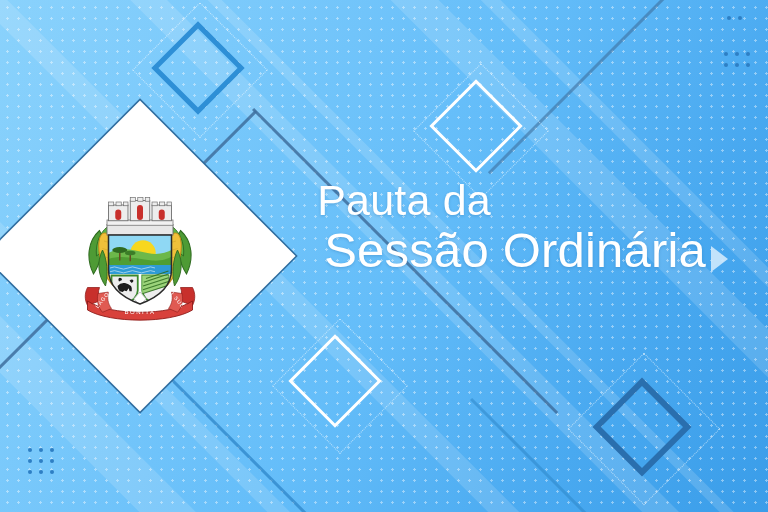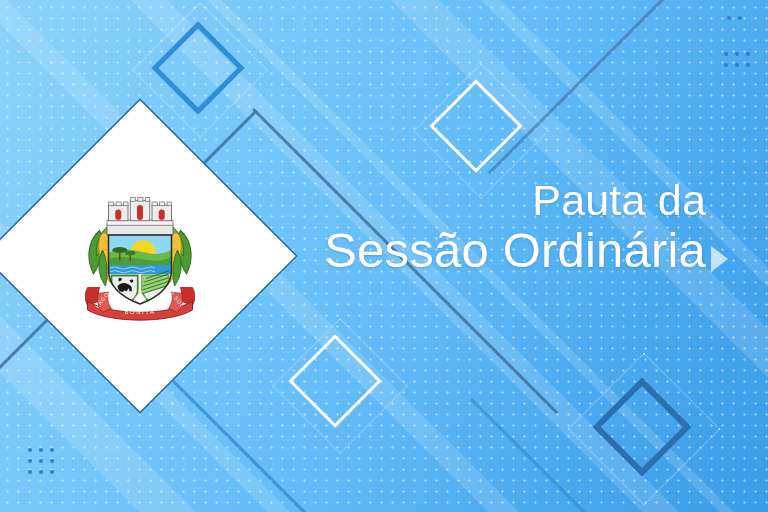--- a/index.html
+++ b/index.html
@@ -66,25 +66,25 @@
     background:#fff; transform:rotate(45deg);
     box-shadow:0 0 0 1.5px #2E6C9E;
   }
   .emblem-wrap{
     position:absolute; left:30px; top:146px; width:220px; height:220px;
     display:flex; align-items:center; justify-content:center;
   }
   .coat{ width:150px; height:150px; }
   
   .title-block{
-    position:absolute; right:62px; top:178px; text-align:right;
+    position:absolute; right:62px; top:178px; 
     color:#fff; text-shadow:0 1px 3px rgba(20,80,140,.25);
   }
   .line1{ font-size:43px; font-weight:400; line-height:1.05; letter-spacing:.2px; }
-  .line2{ font-size:49px; font-weight:400; line-height:1.12; letter-spacing:.2px; white-space:nowrap; }
+  .line2{ font-size:49px; font-weight:400; line-height:1.12; letter-spacing:.2px; white-space:nowrap;margin-left:7px; }
   .arrow{
     position:absolute; right:40px; top:246px;
     width:0;height:0;
     border-top:13px solid transparent;
     border-bottom:13px solid transparent;
     border-left:17px solid rgba(205,232,252,.92);
   }
 </style>
 </head>
 <body>

